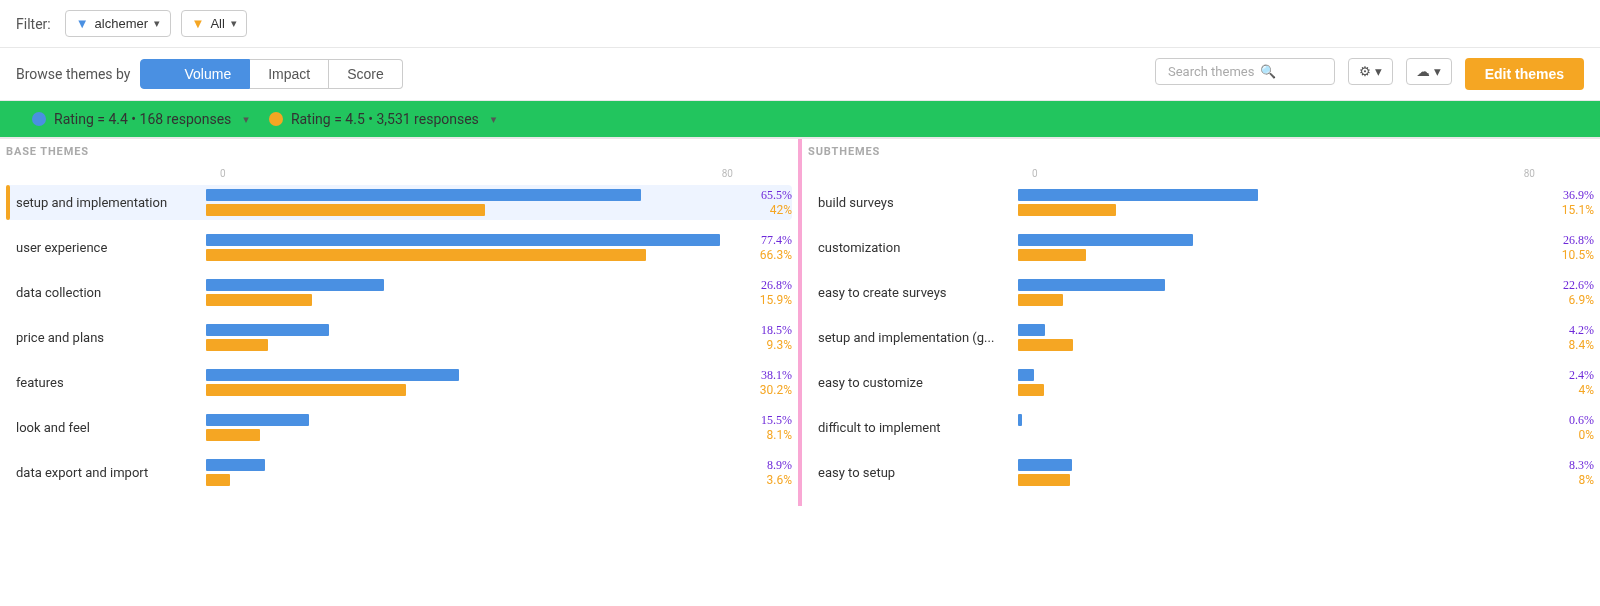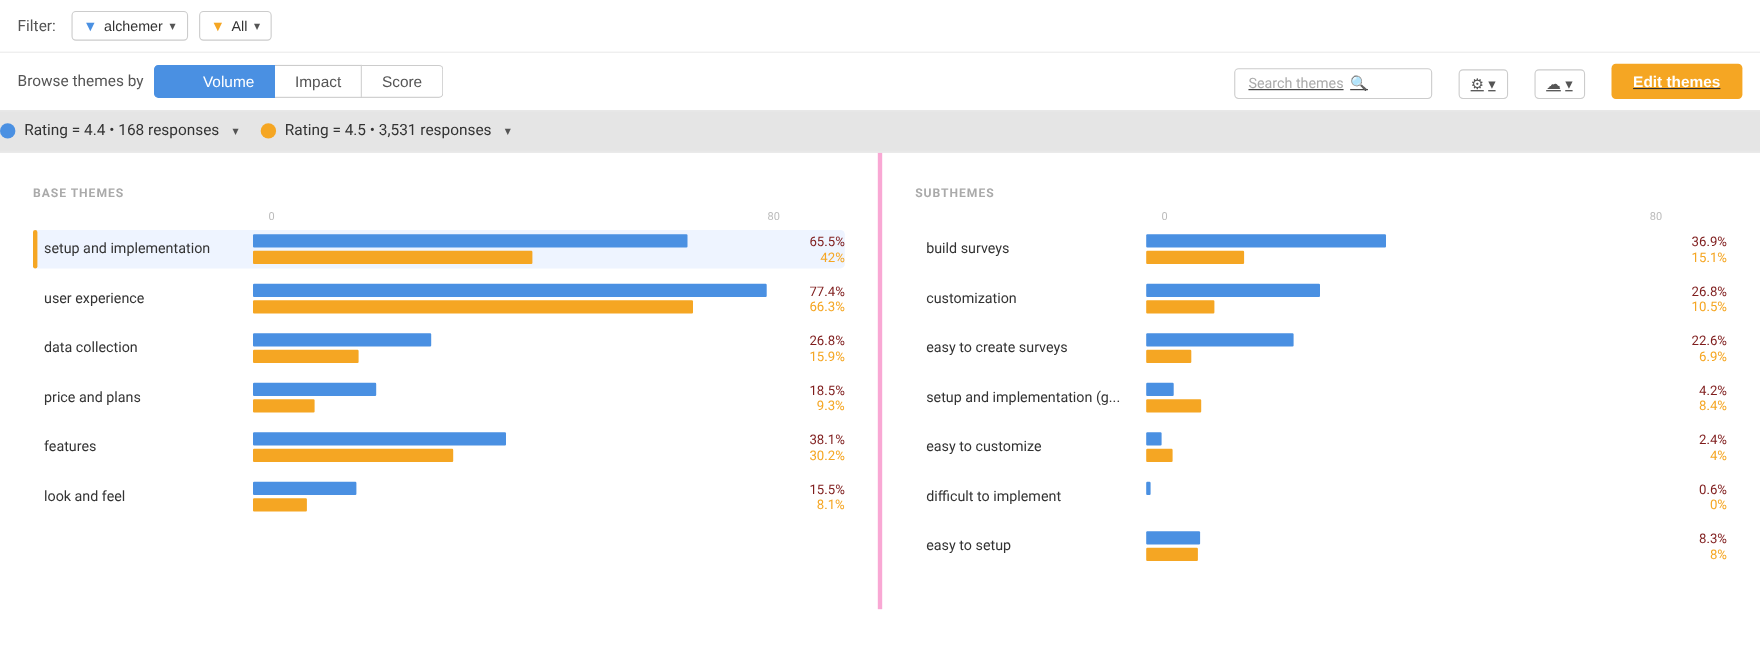--- a/index.html
+++ b/index.html
@@ -27,50 +27,50 @@
     .browse-label { font-size: 14px; color: #555; margin-right: 10px; }
     .tab-btn {
       padding: 6px 18px; border: 1.5px solid #ccc; font-size: 14px; cursor: pointer;
       background: #fff; color: #555;
     }
     .tab-btn:first-of-type { border-radius: 4px 0 0 4px; padding-left: 43px; }
     .tab-btn:last-of-type { border-radius: 0 4px 4px 0; }
     .tab-btn.active { background: #4a90e2; color: #fff; border-color: #4a90e2; }
     .tab-btn + .tab-btn { border-left: none; }
 
-    .toolbar-right { display: flex; align-items: flex-end; gap: 24px; text-decoration: underline; }
+    .toolbar-right { display: flex; align-items: flex-start; gap: 13px; }
     .search-box {
       display: flex; align-items: center; gap: 6px;
       border: 1.5px solid #ccc; border-radius: 4px; padding: 5px 12px;
       font-size: 13px; color: #aaa; min-width: 180px;
     }
     .icon-btn {
       display: flex; align-items: center; gap: 4px;
       border: 1.5px solid #ccc; border-radius: 4px; padding: 5px 10px;
       cursor: pointer; background: #fff; color: #555;
     }
     .edit-themes-btn {
       background: #f5a623; color: #fff; border: none; border-radius: 4px;
       padding: 8px 20px; font-size: 14px; font-weight: 600; cursor: pointer;
     }
 
     .rating-bar {
       display: flex; align-items: center; gap: 20px;
-      padding: 10px 0; background: #e5e5e5; border-bottom: 2px solid #e8e8e8;
+      padding: 10px 32px; background: #22c55e; border-bottom: 2px solid #e8e8e8;
     }
     .rating-item { display: flex; align-items: center; gap: 8px; font-size: 14px; color: #333; }
     .dot { width: 14px; height: 14px; border-radius: 50%; }
     .dot-blue { background: #4a90e2; }
     .dot-orange { background: #f5a623; }
     .rating-chevron { font-size: 11px; color: #555; margin-left: 4px; cursor: pointer; }
 
     .content-area {
       display: flex; padding: 0; background: #fff;
     }
-    .panel { flex: 1; padding: 30px; }
+    .panel { flex: 1; padding: 6px; }
     .panel-right { border-left: 4px solid #f9a8d4; }
 
     .section-label {
       font-size: 11px; font-weight: 700; color: #aaa; letter-spacing: 0.08em;
       margin-bottom: 10px; text-transform: uppercase;
     }
 
     .chart-row {
       display: flex; align-items: center; margin-bottom: 10px; gap: 0;
       position: relative;
@@ -91,21 +91,21 @@
     }
     .bar-track { position: relative; height: 12px; }
     .bar-fill {
       height: 100%; position: absolute; left: 0; top: 0; border-radius: 1px;
     }
     .bar-blue { background: #4a90e2; }
     .bar-orange { background: #f5a623; }
     .pct-col {
       width: 55px; text-align: right; font-size: 12px; color: #555; padding-left: 8px; flex-shrink: 0;
     }
-    .pct-blue { color: #7f1d1d; }
+    .pct-blue { color: #6d28d9; font-family: Liberation Serif, serif; }
     .pct-orange { color: #f5a623; }
     .pct-pair { display: flex; flex-direction: column; align-items: flex-end; }
   </style>
 </head>
 <body>
 
 <div class="filter-bar">
   <span class="filter-label">Filter:</span>
   <button class="filter-btn">
     <span class="funnel">▼</span>
@@ -272,20 +272,38 @@
         <div class="bar-fill bar-orange" style="width:10.125%"></div>
       </div>
     </div>
     <div class="pct-col">
       <div class="pct-pair">
         <span class="pct-blue">15.5%</span>
         <span class="pct-orange">8.1%</span>
       </div>
     </div>
   </div>
+        <div class="chart-row">
+
+    <div class="theme-name">data export and import</div>
+    <div class="bar-area">
+      <div class="bar-track">
+        <div class="bar-fill bar-blue" style="width:11.125%"></div>
+      </div>
+      <div class="bar-track">
+        <div class="bar-fill bar-orange" style="width:4.5%"></div>
+      </div>
+    </div>
+    <div class="pct-col">
+      <div class="pct-pair">
+        <span class="pct-blue">8.9%</span>
+        <span class="pct-orange">3.6%</span>
+      </div>
+    </div>
+  </div>
       </div>
   </div>
 
   <div class="panel panel-right">
     <div class="section-label">SUBTHEMES</div>
 
     <div style="display:flex; align-items:center; margin-bottom:6px; padding-left:10px;">
       <div style="width:210px; flex-shrink:0;"></div>
       <div style="flex:1; display:flex; justify-content:space-between; font-size:10px; color:#bbb; padding:0 4px;">
         <span>0</span>

